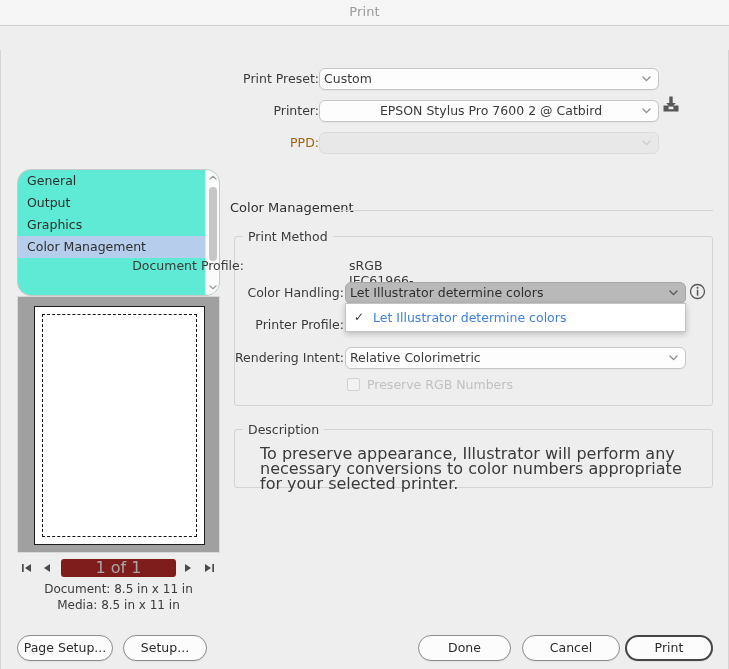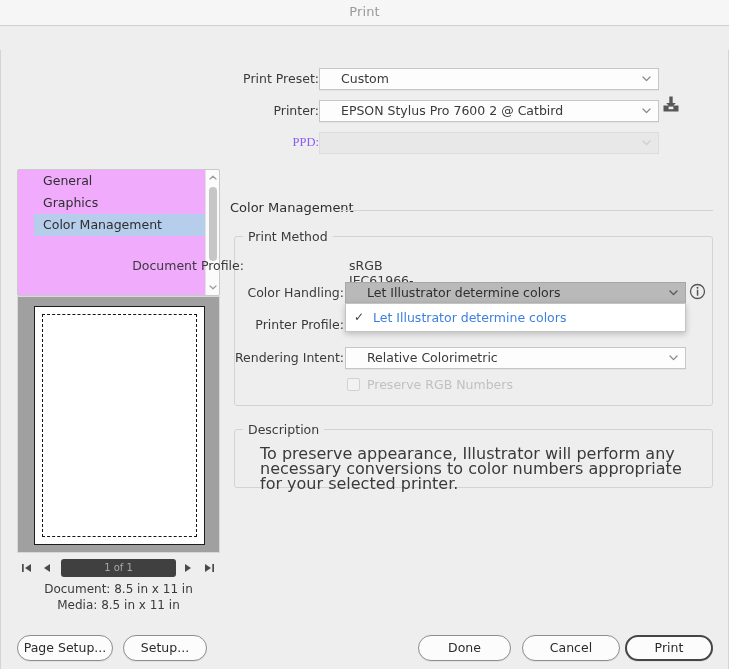--- a/index.html
+++ b/index.html
@@ -40,32 +40,32 @@
     margin-top: 23px;
   }
 
   
   .toprow { position: absolute; height: 22px; }
   .toprow .lbl {
     position: absolute; right: 0; top: 3px;
     width: 200px; text-align: right;
     font-size: 12.5px; color: #3a3a3a;
   }
-  .toprow .lbl.dis { color: #8b5cf6; font-family: Liberation Serif, serif; }
+  .toprow .lbl.dis { color: #a16207; }
 
   .sel {
     position: absolute;
     height: 22px;
     background: #fdfdfd;
     border: 1px solid #c6c6c6;
-    border-radius: 0;
+    border-radius: 6px;
     font-size: 12.5px;
     color: #3a3a3a;
     line-height: 20px;
-    padding-left: 21px;
+    padding-left: 4px;
     box-shadow: 0 1px 0 rgba(0,0,0,.04);
   }
   .sel .chev {
     position: absolute; right: 7px; top: 0; height: 20px;
     display: flex; align-items: center;
   }
   .sel.dis {
     background: #e8e8e8; border-color: #dcdcdc; color: #b8b8b8;
     box-shadow: none;
   }
@@ -74,25 +74,24 @@
   
   #preset-save-icon {
     position: absolute; left: 661px; top: 46px;
     width: 18px; height: 17px;
   }
 
   
   #sidebar {
     position: absolute; left: 16px; top: 119px;
     width: 203px; height: 127px;
-    background: #f0abfc;
+    background: #5eead4;
     border: 1px solid #c9c9c9;
-    border-radius: 2px;
+    border-radius: 14px;
     overflow: hidden;
-    padding-left: 16px;
   }
   .side-item {
     position: relative;
     height: 22px; line-height: 22px;
     padding-left: 9px;
     font-size: 12.5px; color: #2e2e2e;
     white-space: nowrap;
   }
   .side-item.sel-item { background: #b6cdec; }
   #side-scrollbar {
@@ -136,23 +135,23 @@
   
   #pager { position: absolute; left: 16px; top: 507px; width: 203px; height: 22px; }
   .pgbtn {
     position: absolute; top: 3px;
     width: 15px; height: 15px;
     display: flex; align-items: center; justify-content: center;
   }
   #page-field {
     position: absolute; left: 44px; top: 2px;
     width: 115px; height: 18px;
-    background: #404040;
+    background: #7f1d1d;
     border-radius: 3px;
-    font-size: 10px; color: #a8a8a8;
+    font-size: 16px; color: #a8a8a8;
     line-height: 18px; text-align: center;
   }
   .docinfo {
     position: absolute; left: 16px; width: 203px;
     text-align: center;
     font-size: 12px; color: #3a3a3a;
   }
 
   
   #panel-title {
@@ -290,21 +289,21 @@
         <rect x="1.5" y="9.5" width="15" height="6" fill="#575757"></rect>
         <rect x="7.3" y="0.5" width="3.4" height="7" fill="#575757"></rect>
         <path d="M4.2 7 L9 12.2 L13.8 7 Z" fill="#575757"></path>
         <rect x="6.6" y="10.6" width="4.8" height="2.6" fill="#eeeeee"></rect>
       </svg>
     </div>
 
     <div class="toprow" style="left:82px; top:50px; width:236px;">
       <div class="lbl">Printer:</div>
     </div>
-    <div class="sel" style="left:318px; top:50px; width:340px;">
+    <div class="sel" style="left:318px; top:50px; width:340px;text-align:center;">
       <span>EPSON Stylus Pro 7600 2 @ Catbird</span>
       <span class="chev">
         <svg class="chevglyph" width="9" height="6" viewBox="0 0 9 6">
             <path d="M1 1 L4.5 4.6 L8 1" fill="none" stroke="#8a8a8a" stroke-width="1.3" stroke-linecap="round" stroke-linejoin="round"></path>
           </svg>
       </span>
     </div>
 
     <div class="toprow" style="left:82px; top:82px; width:236px;">
       <div class="lbl dis">PPD:</div>
@@ -314,20 +313,23 @@
       <span class="chev">
         <svg class="chevglyph" width="9" height="6" viewBox="0 0 9 6">
             <path d="M1 1 L4.5 4.6 L8 1" fill="none" stroke="#cdcdcd" stroke-width="1.3" stroke-linecap="round" stroke-linejoin="round"></path>
           </svg>
       </span>
     </div>
 
     <div id="sidebar">
       <div class="side-item">
         <span>General</span>
+      </div>
+      <div class="side-item">
+        <span>Output</span>
       </div>
       <div class="side-item">
         <span>Graphics</span>
       </div>
       <div class="side-item sel-item">
         <span>Color Management</span>
       </div>
 
       <div id="side-scrollbar">
         <div class="arrow up">

